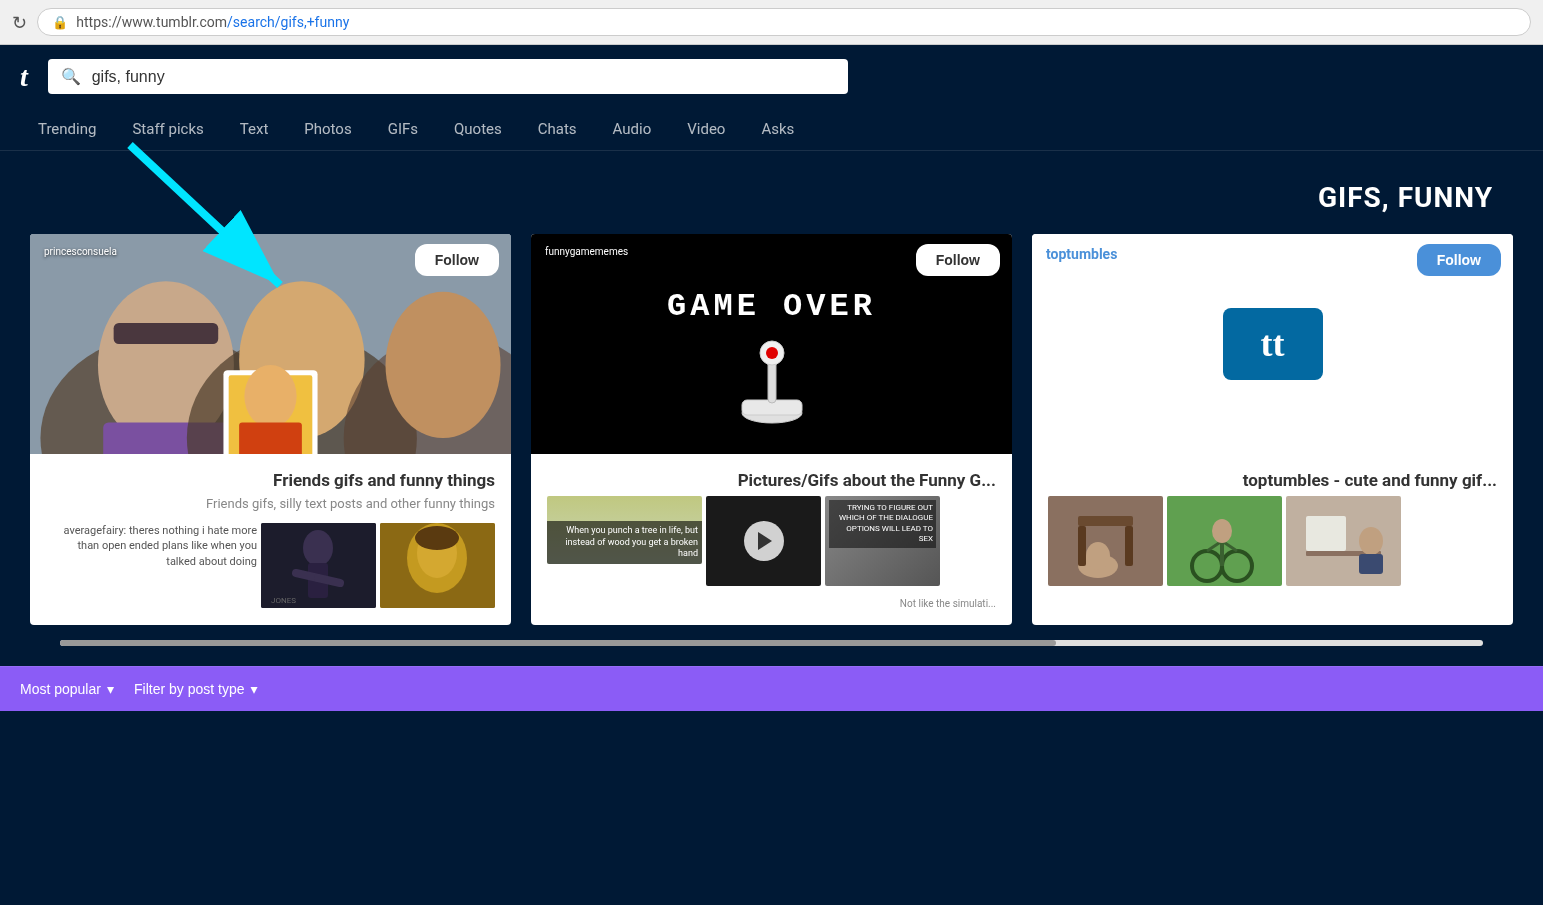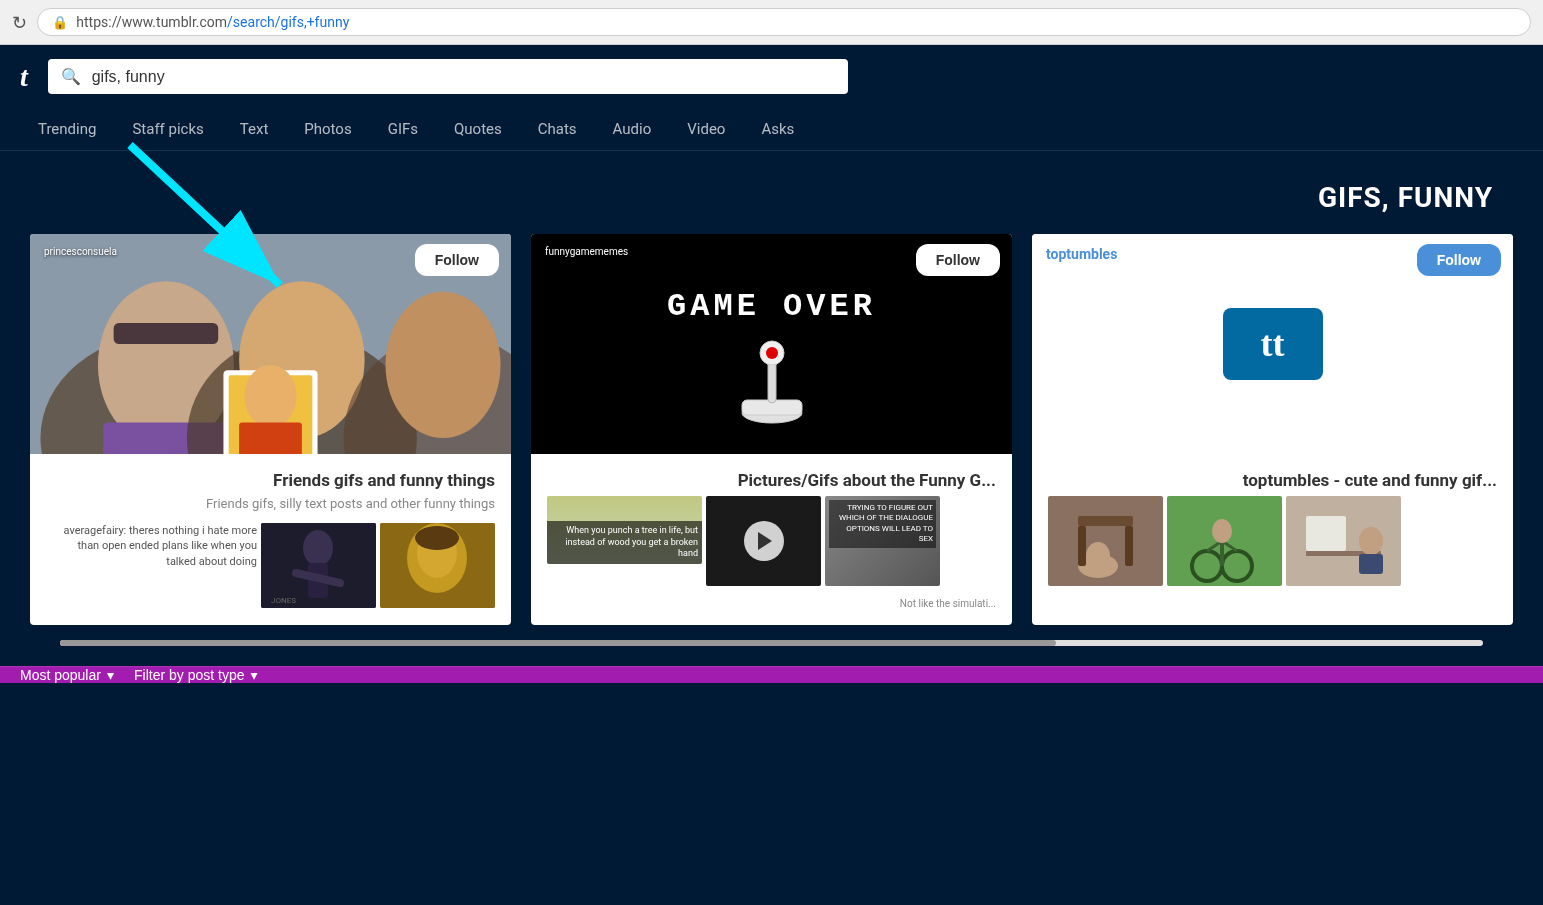--- a/index.html
+++ b/index.html
@@ -299,22 +299,22 @@
       width: 0;
       height: 0;
       border-left: 14px solid #333;
       border-top: 9px solid transparent;
       border-bottom: 9px solid transparent;
       margin-left: 3px;
     }
 
     
     .bottom-bar {
-      background: #a21caf;
-      padding: 0 20px;
+      background: #8b5cf6;
+      padding: 14px 20px;
       display: flex;
       gap: 20px;
       align-items: center;
       border-top: 1px solid rgba(255,255,255,0.1);
       margin-top: 20px;
     }
     .bottom-select {
       background: transparent;
       border: none;
       color: #fff;

